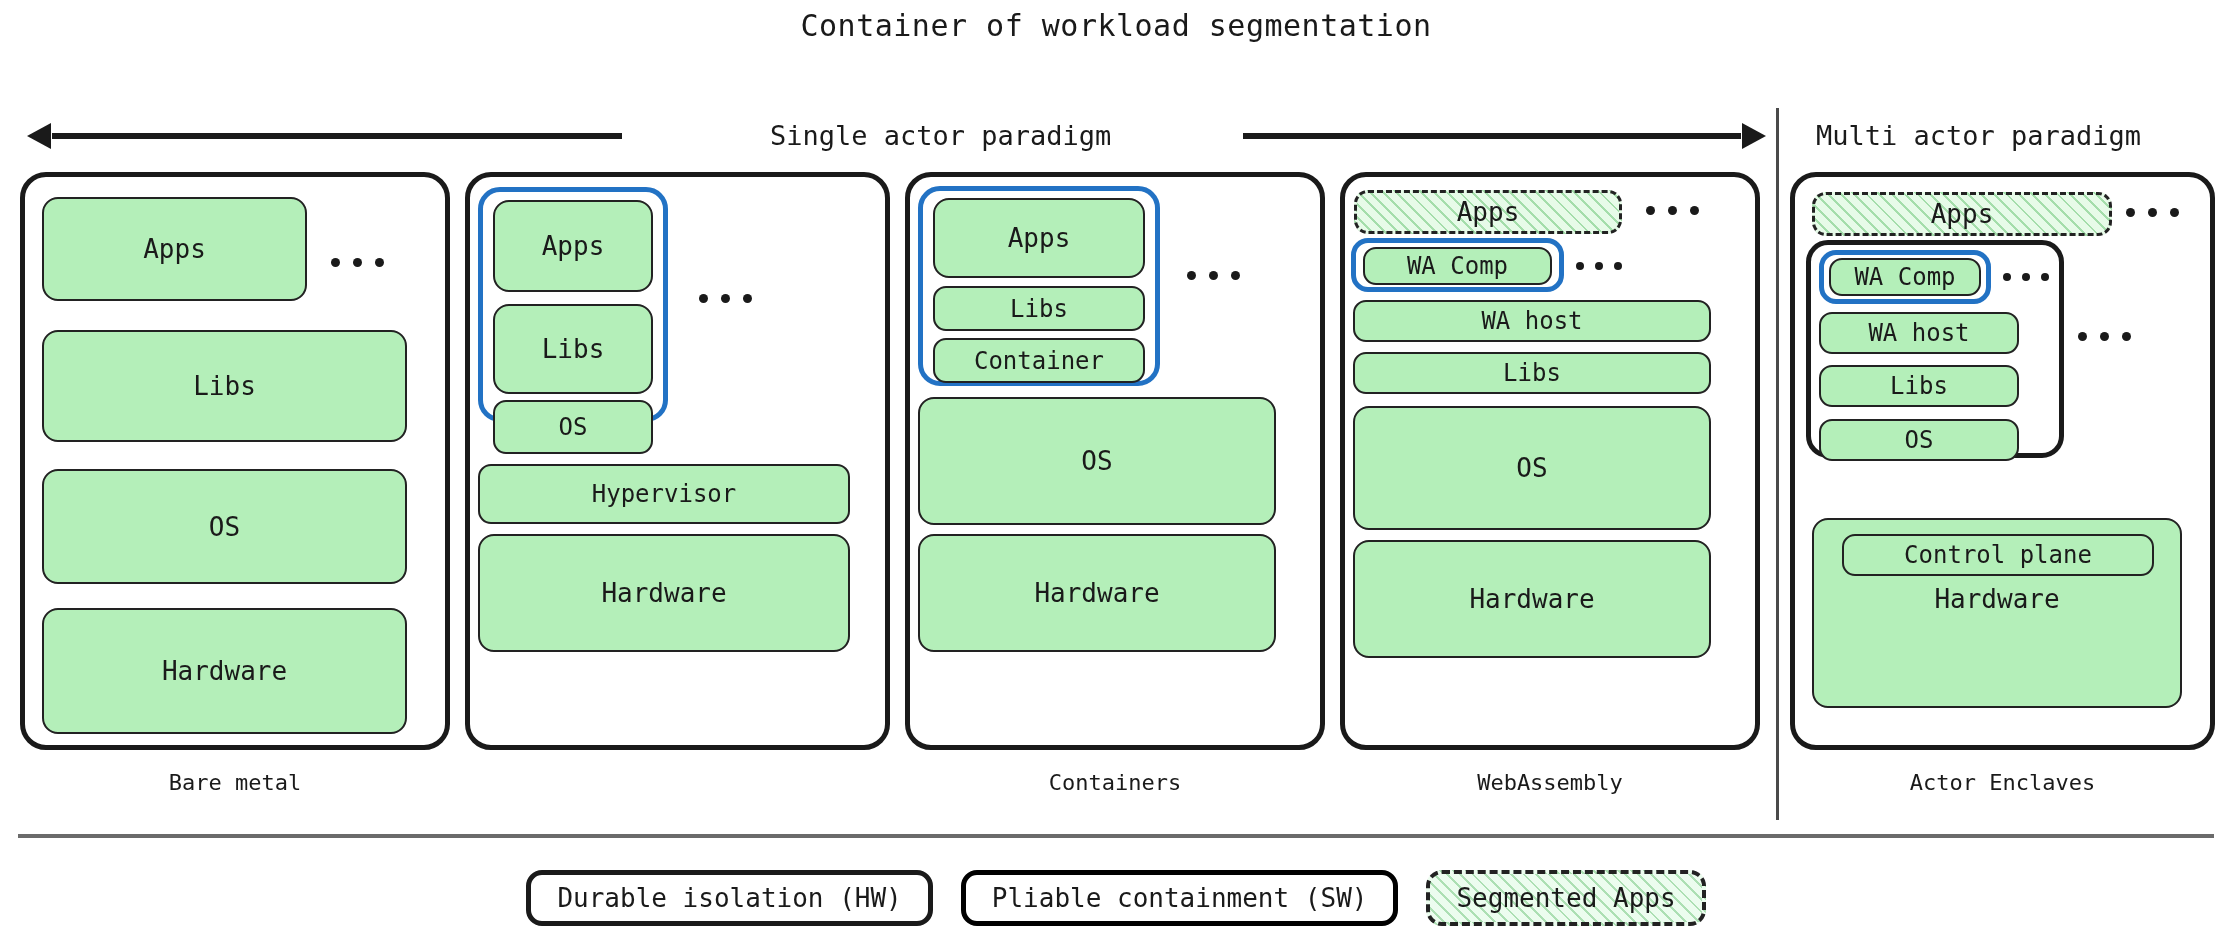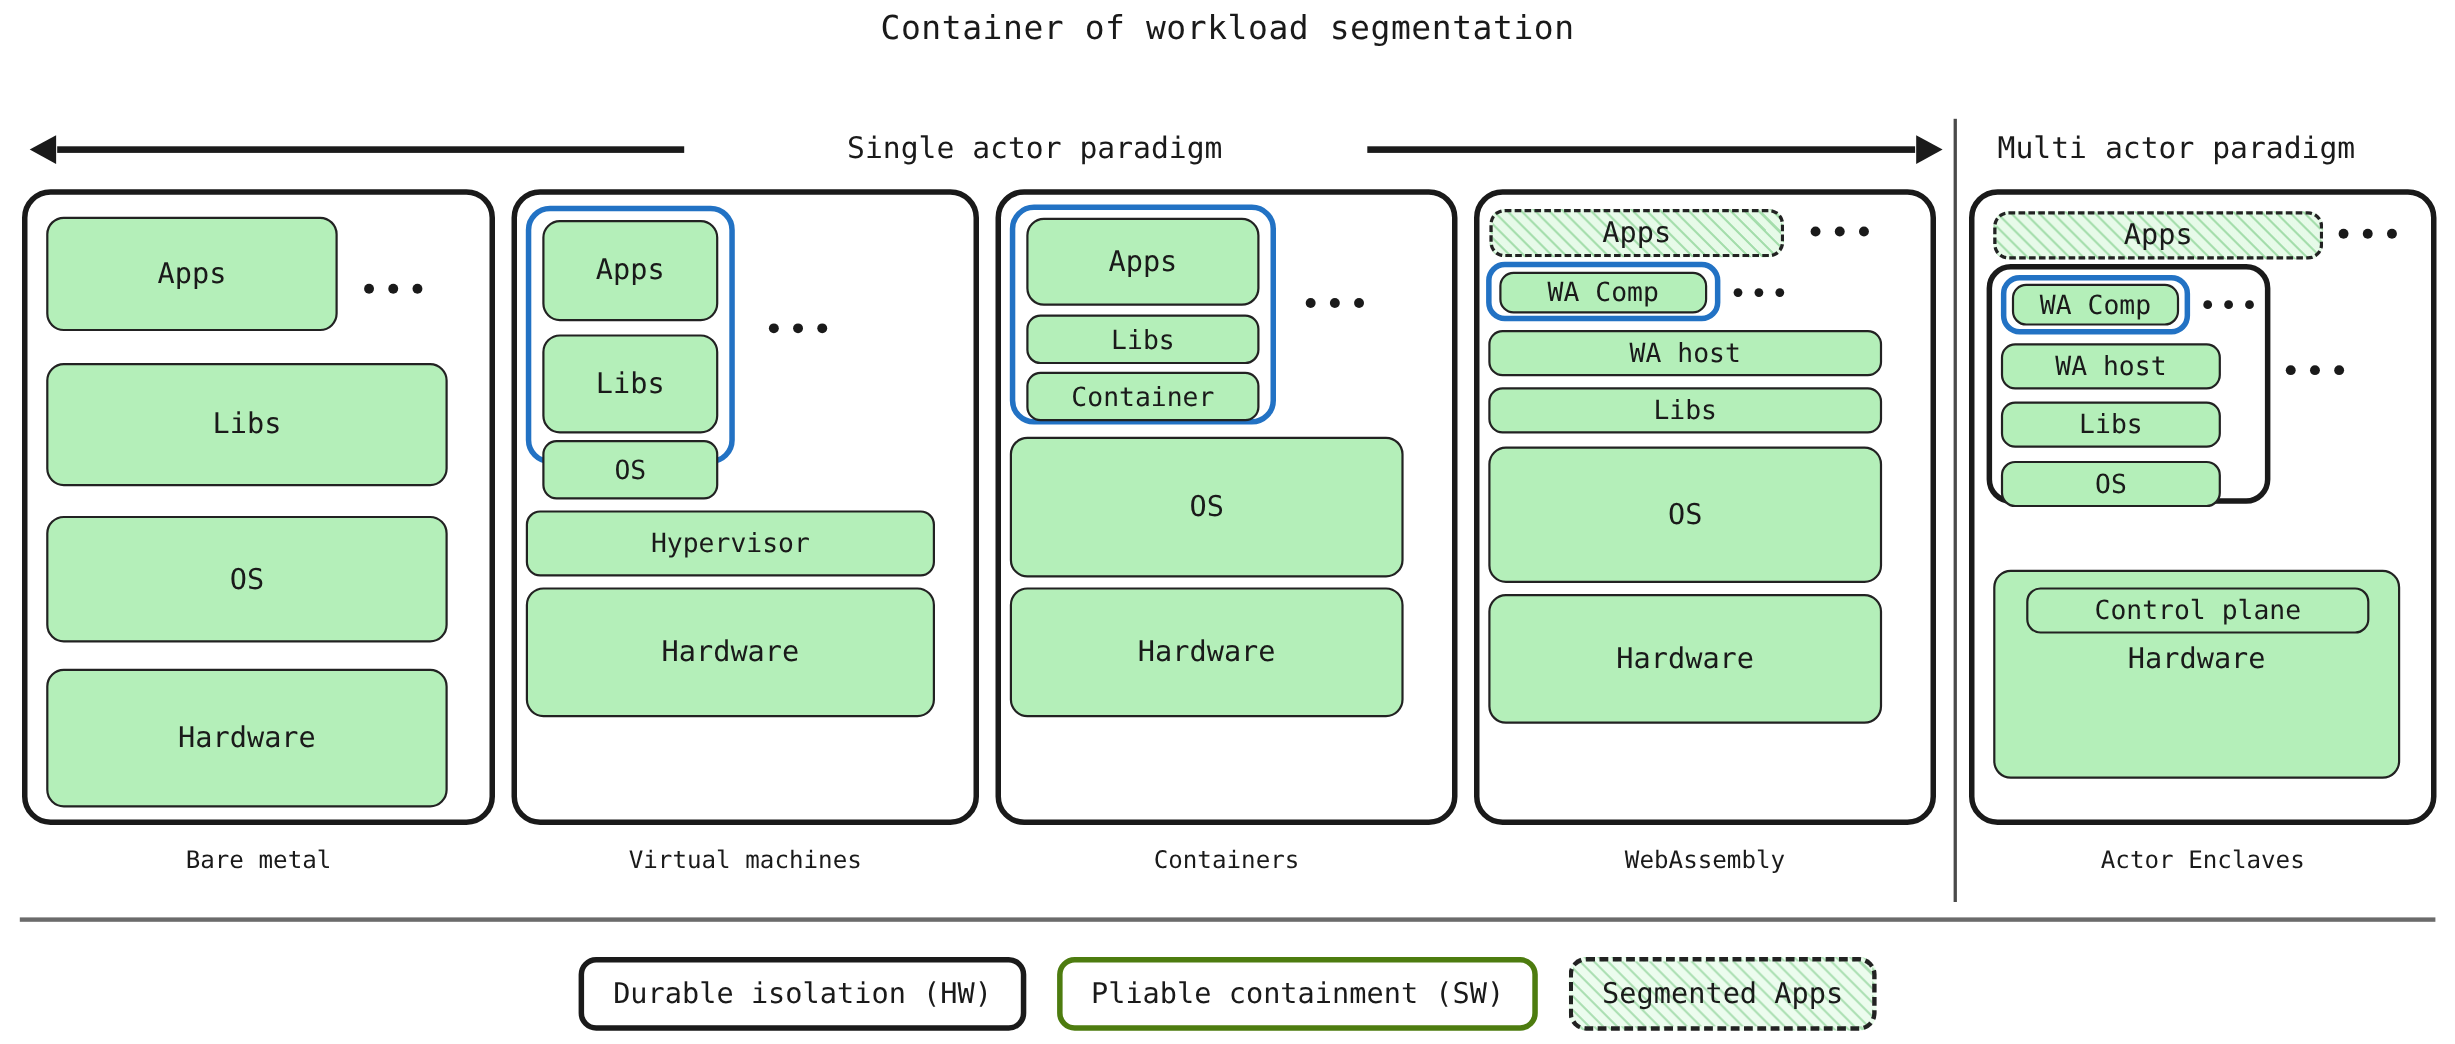--- a/index.html
+++ b/index.html
@@ -203,32 +203,32 @@
     position: absolute;
     top: 870px;
     left: 0;
     width: 2232px;
     display: flex;
     justify-content: center;
     align-items: center;
     gap: 28px;
   }
   .legend-chip {
-    height: 67px;
+    height: 56px;
     padding: 0 26px;
     display: flex;
     align-items: center;
     justify-content: center;
     font-size: 26px;
     white-space: nowrap;
     border-radius: 16px;
     background: #ffffff;
   }
   .legend-chip.hw { border: 5px solid #1a1a1a; }
-  .legend-chip.sw { border: 5px solid #4d7c0f; }
+  .legend-chip.sw { border: 5px solid #000000; }
   .legend-chip.seg {
     border: 4px dashed #222222;
     background:
       repeating-linear-gradient(45deg,
         rgba(106,196,118,0.5) 0px, rgba(106,196,118,0.5) 2px,
         rgba(236,252,238,0.9) 2px, rgba(236,252,238,0.9) 9px),
       #eefbf0;
   }
 </style>
 </head>
@@ -341,21 +341,20 @@
       </div>
 
       <div class="layer" style="left:22px; top:298px; width:370px; height:190px; display:block;margin-top:48px;">
         <div class="layer small" style="position:absolute; left:28px; top:14px; width:312px; height:42px;">Control plane</div>
         <div style="position:absolute; left:0; top:64px; width:100%; text-align:center; font-size:26px;">Hardware</div>
       </div>
     </div>
   </div>
 
   <div class="caption cap-0">Bare metal</div>
-  <div class="caption cap-1">Virtual machines</div>
   <div class="caption cap-2">Containers</div>
   <div class="caption cap-3">WebAssembly</div>
   <div class="caption cap-4">Actor Enclaves</div>
 
   <div class="h-divider"></div>
 
   <div class="legend">
     <div class="legend-chip hw">Durable isolation (HW)</div>
     <div class="legend-chip sw">Pliable containment (SW)</div>
     <div class="legend-chip seg">Segmented Apps</div>

